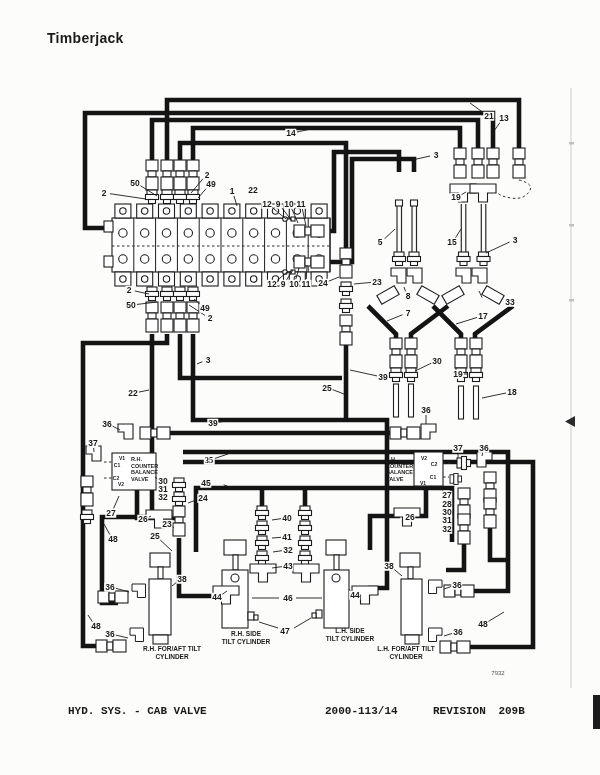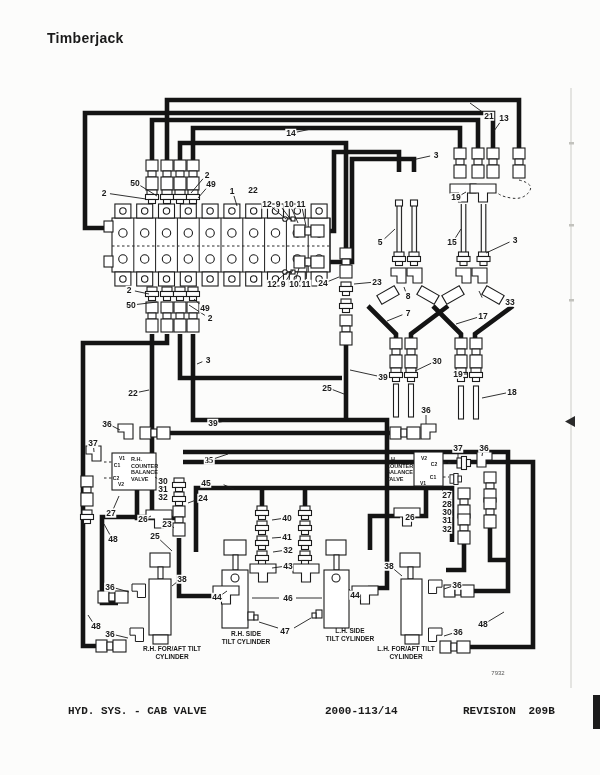--- a/index.html
+++ b/index.html
@@ -13,21 +13,21 @@
            background:#fcfcfb;padding:0 1px;line-height:1;}
   .valve-title{position:absolute;font-size:5.5px;font-weight:bold;line-height:1.2;white-space:pre-line;}
   .port{position:absolute;transform:translate(-50%,-50%);font-size:5px;font-weight:bold;line-height:1;}
   .cyl{position:absolute;transform:translate(-50%,0);font-size:6.5px;font-weight:bold;text-align:center;
        line-height:1.25;white-space:pre-line;}
   .plate{position:absolute;transform:translate(-50%,-50%);font-size:6px;color:#555;}
   .footer{position:absolute;top:705px;left:0;width:600px;font-family:"Liberation Mono","DejaVu Sans Mono",monospace;
           font-size:11px;font-weight:bold;}
   .footer .f-left{position:absolute;left:68px;}
   .footer .f-center{position:absolute;left:325px;}
-  .footer .f-right{position:absolute;left:433px;word-spacing:6px;margin-left:30px;}
+  .footer .f-right{position:absolute;left:433px;word-spacing:6px;}
   
   .h{stroke:#141414;stroke-width:4.6;fill:none;}
   .o{fill:#fff;stroke:#1c1c1c;stroke-width:1.1;}
   .thin{stroke:#1c1c1c;stroke-width:1;fill:none;}
   .t2{stroke:#2a2a2a;stroke-width:1.2;fill:none;}
   .dsh{stroke:#2a2a2a;stroke-width:1;fill:none;stroke-dasharray:2.5 2.5;}
   .ld{stroke:#1b1b1b;stroke-width:.9;}
 </style>
 </head>
 <body>

